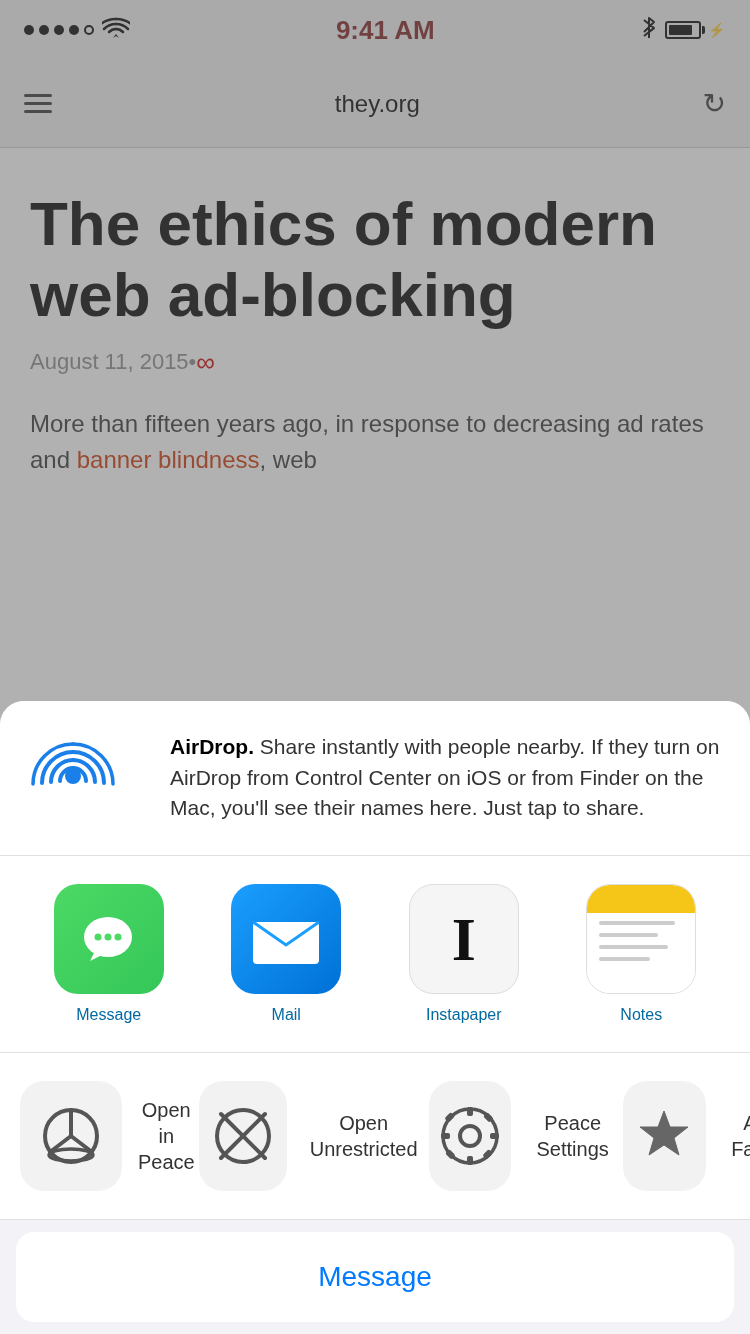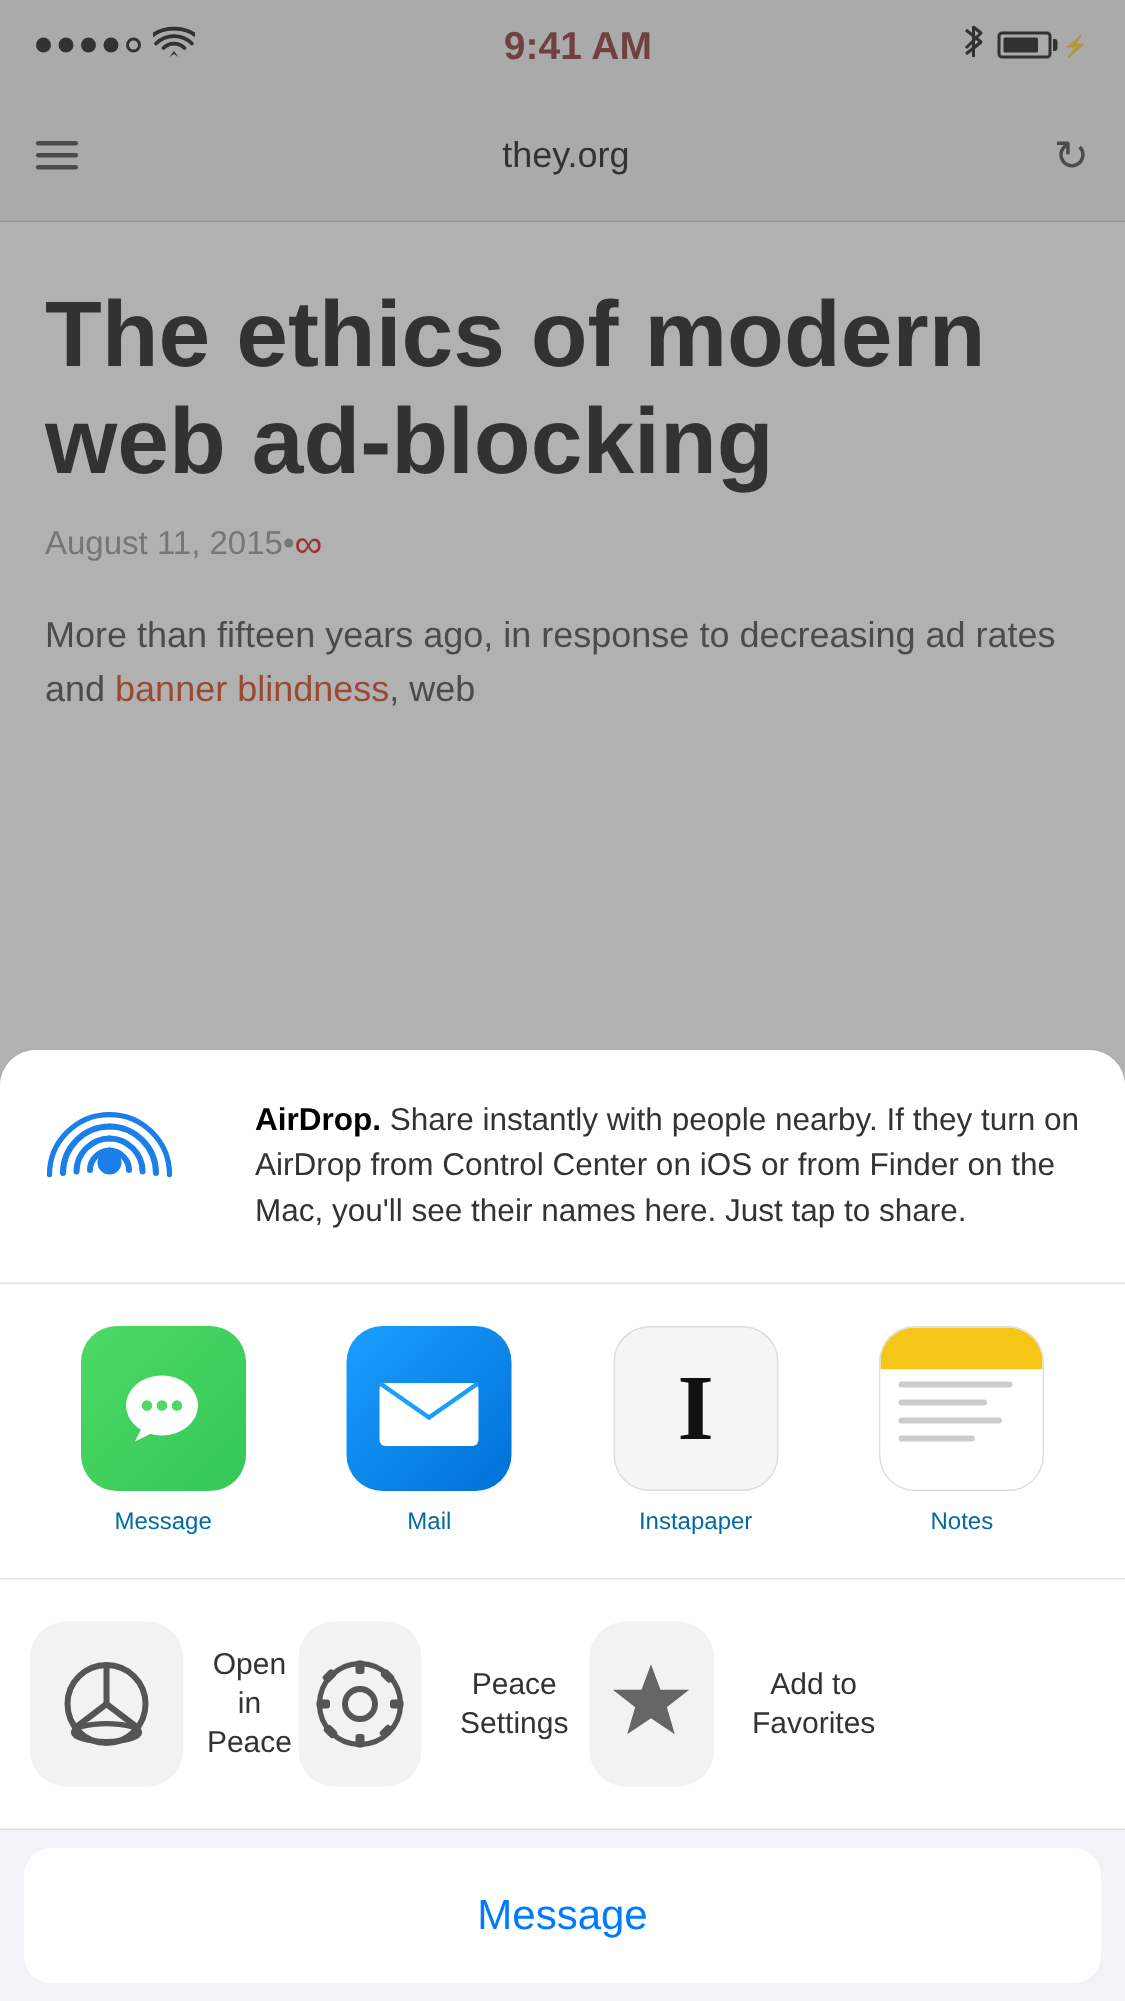--- a/index.html
+++ b/index.html
@@ -514,20 +514,30 @@
             <circle cx="31" cy="31" r="26" stroke="#555" stroke-width="4" fill="none"></circle>
             <line x1="31" y1="5" x2="31" y2="31" stroke="#555" stroke-width="4" stroke-linecap="round"></line>
             <line x1="31" y1="31" x2="10" y2="47" stroke="#555" stroke-width="4" stroke-linecap="round"></line>
             <line x1="31" y1="31" x2="52" y2="47" stroke="#555" stroke-width="4" stroke-linecap="round"></line>
             <ellipse cx="31" cy="50" rx="22" ry="6" stroke="#555" stroke-width="3.5" fill="none"></ellipse>
           </svg>
         </div>
         <span class="action-label">Open in<br>Peace</span>
       </div>
 
+      <div class="action-item">
+        <div class="action-icon-box">
+          <svg width="62" height="62" viewBox="0 0 62 62">
+            <circle cx="31" cy="31" r="26" stroke="#555" stroke-width="4" fill="none"></circle>
+            <line x1="9" y1="9" x2="53" y2="53" stroke="#555" stroke-width="4" stroke-linecap="round"></line>
+            <line x1="9" y1="53" x2="53" y2="9" stroke="#555" stroke-width="4" stroke-linecap="round"></line>
+          </svg>
+        </div>
+        <span class="action-label">Open Unrestricted</span>
+      </div>
 
       <div class="action-item">
         <div class="action-icon-box">
           <svg width="62" height="62" viewBox="0 0 62 62">
             <circle cx="31" cy="31" r="10" stroke="#555" stroke-width="4" fill="none"></circle>
             <circle cx="31" cy="31" r="27" stroke="#555" stroke-width="3.5" fill="none"></circle>
 
             <rect x="28" y="2" width="6" height="9" rx="2" fill="#555"></rect>
             <rect x="28" y="51" width="6" height="9" rx="2" fill="#555"></rect>
             <rect x="2" y="28" width="9" height="6" rx="2" fill="#555"></rect>

